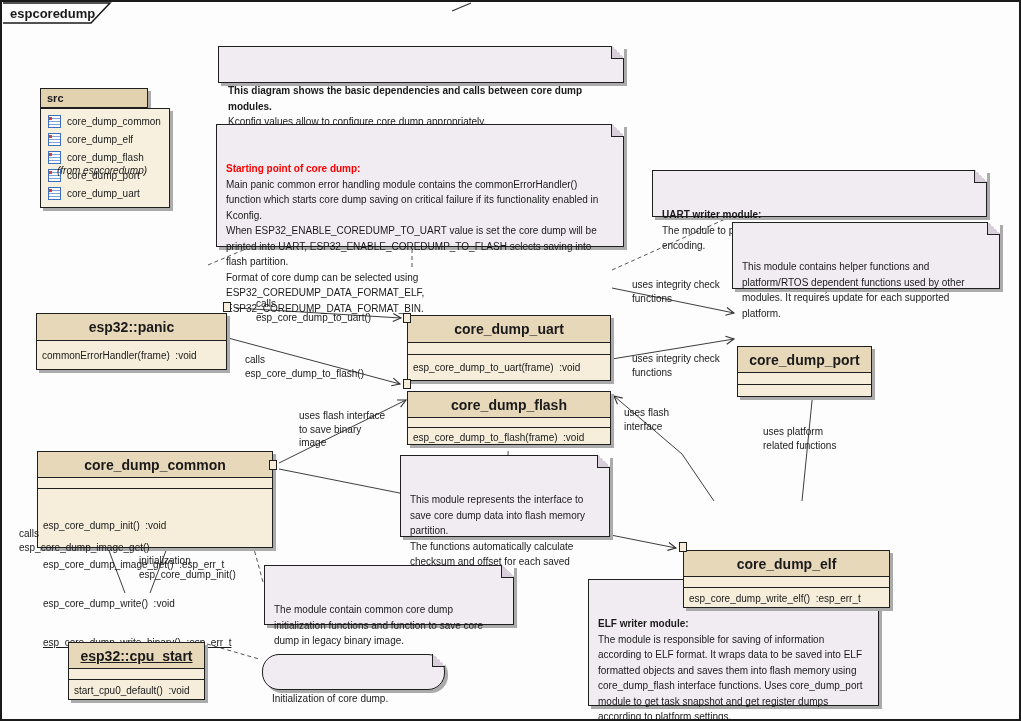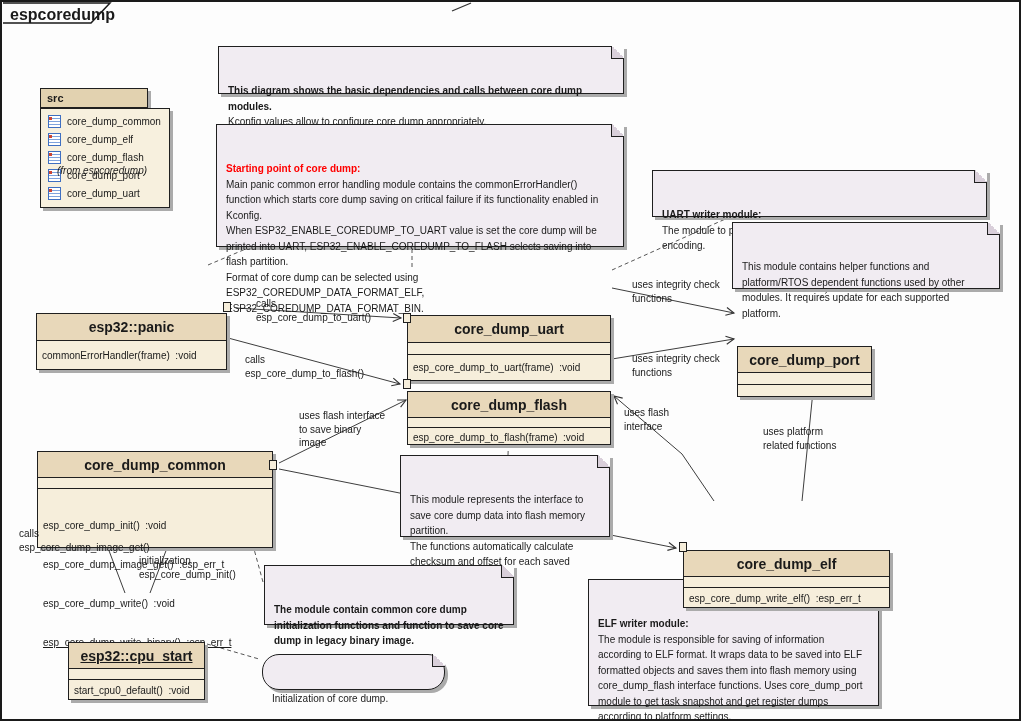--- a/index.html
+++ b/index.html
@@ -25,21 +25,21 @@
   .red{color:#f00;}
   .pkg-hdr{background:#e2d2b0;font-weight:bold;font-size:11px;padding:3px 0 0 6px;}
   .pkg-body{background:#f7f0de;padding-top:6px;}
   .pkg-item{display:flex;align-items:center;gap:6px;font-size:10px;margin:0 0 5px 7px;}
   .doc-icon{width:11px;height:11px;border:1px solid #3f6fc1;box-sizing:content-box;position:relative;flex:0 0 auto;
         background:repeating-linear-gradient(#ffffff 0 2px,#7fa3dd 2px 3px);}
   .doc-icon::before{content:"";position:absolute;left:0;top:1px;width:3px;height:3px;background:#cc4433;}
   .from-label{position:absolute;z-index:2;font-size:10px;font-style:italic;}
   .lbl{position:absolute;z-index:3;font-size:10px;line-height:1.35;white-space:pre-line;}
   .conn-sq{position:absolute;z-index:4;width:8px;height:10px;background:#f6eedb;border:1px solid #1f1f1f;box-sizing:border-box;}
-  .tab-label{position:absolute;left:8px;top:4px;z-index:3;font-weight:bold;font-size:16px;}
+  .tab-label{position:absolute;left:8px;top:4px;z-index:3;font-weight:bold;font-size:13px;}
 </style>
 </head>
 <body>
 
 <div class="page">
 
   <svg class="wires" width="1021" height="721">
     <defs>
       <marker id="oa" markerWidth="12" markerHeight="12" refX="10" refY="5" orient="auto" markerUnits="userSpaceOnUse">
         <path d="M2,1 L10,5 L2,9" fill="none" stroke="#333" stroke-width="1.1"></path>
@@ -96,21 +96,21 @@
         <span class="doc-icon"></span>
         <span>core_dump_port</span>
       </div>
     <div class="pkg-item">
         <span class="doc-icon"></span>
         <span>core_dump_uart</span>
       </div>
   </div>
   <div class="from-label" style="left:55px;top:163px;">(from espcoredump)</div>
 
-  <div class="note" style="left:216px;top:44px;width:406px;height:48px;">
+  <div class="note" style="left:216px;top:44px;width:406px;height:37px;">
     <span class="fold"></span>
     <span class="ttl">This diagram shows the basic dependencies and calls between core dump modules.</span><span>Kconfig values allow to configure core dump appropriately.</span>
   </div>
 
   <div class="note" style="left:214px;top:122px;width:408px;height:123px;">
     <span class="fold"></span>
     <span class="ttl red">Starting point of core dump:</span><span>Main panic  common error handling module contains the commonErrorHandler() function which starts core dump saving on critical failure if its functionality enabled in Kconfig.
 When ESP32_ENABLE_COREDUMP_TO_UART value is set the core dump will be printed into UART, ESP32_ENABLE_COREDUMP_TO_FLASH selects saving into flash partition.
 Format of core dump can be selected using ESP32_COREDUMP_DATA_FORMAT_ELF, ESP32_COREDUMP_DATA_FORMAT_BIN.</span>
   </div>
@@ -124,21 +124,21 @@
     <span class="fold"></span>
     <span>This module contains helper functions and platform/RTOS dependent functions used by other modules. It requires update for each supported platform.</span>
   </div>
 
   <div class="note" style="left:398px;top:453px;width:210px;height:82px;">
     <span class="fold"></span>
     <span>This module represents the interface to save core dump data into flash memory partition.
 The functions automatically calculate checksum and offset for each saved memory block.</span>
   </div>
 
-  <div class="note" style="left:262px;top:563px;width:250px;height:60px;font-weight:bold;">
+  <div class="note" style="left:262px;top:563px;width:250px;height:60px;">
     <span class="fold"></span>
     <span>The module contain common core dump initialization functions and function to save core dump in legacy binary image.</span>
   </div>
 
   <div class="note" style="left:260px;top:652px;width:183px;height:36px;border-radius:17px;">
     <span class="fold"></span>
     <span>Initialization of core dump.</span>
   </div>
 
   <div class="note" style="left:586px;top:577px;width:291px;height:127px;">

